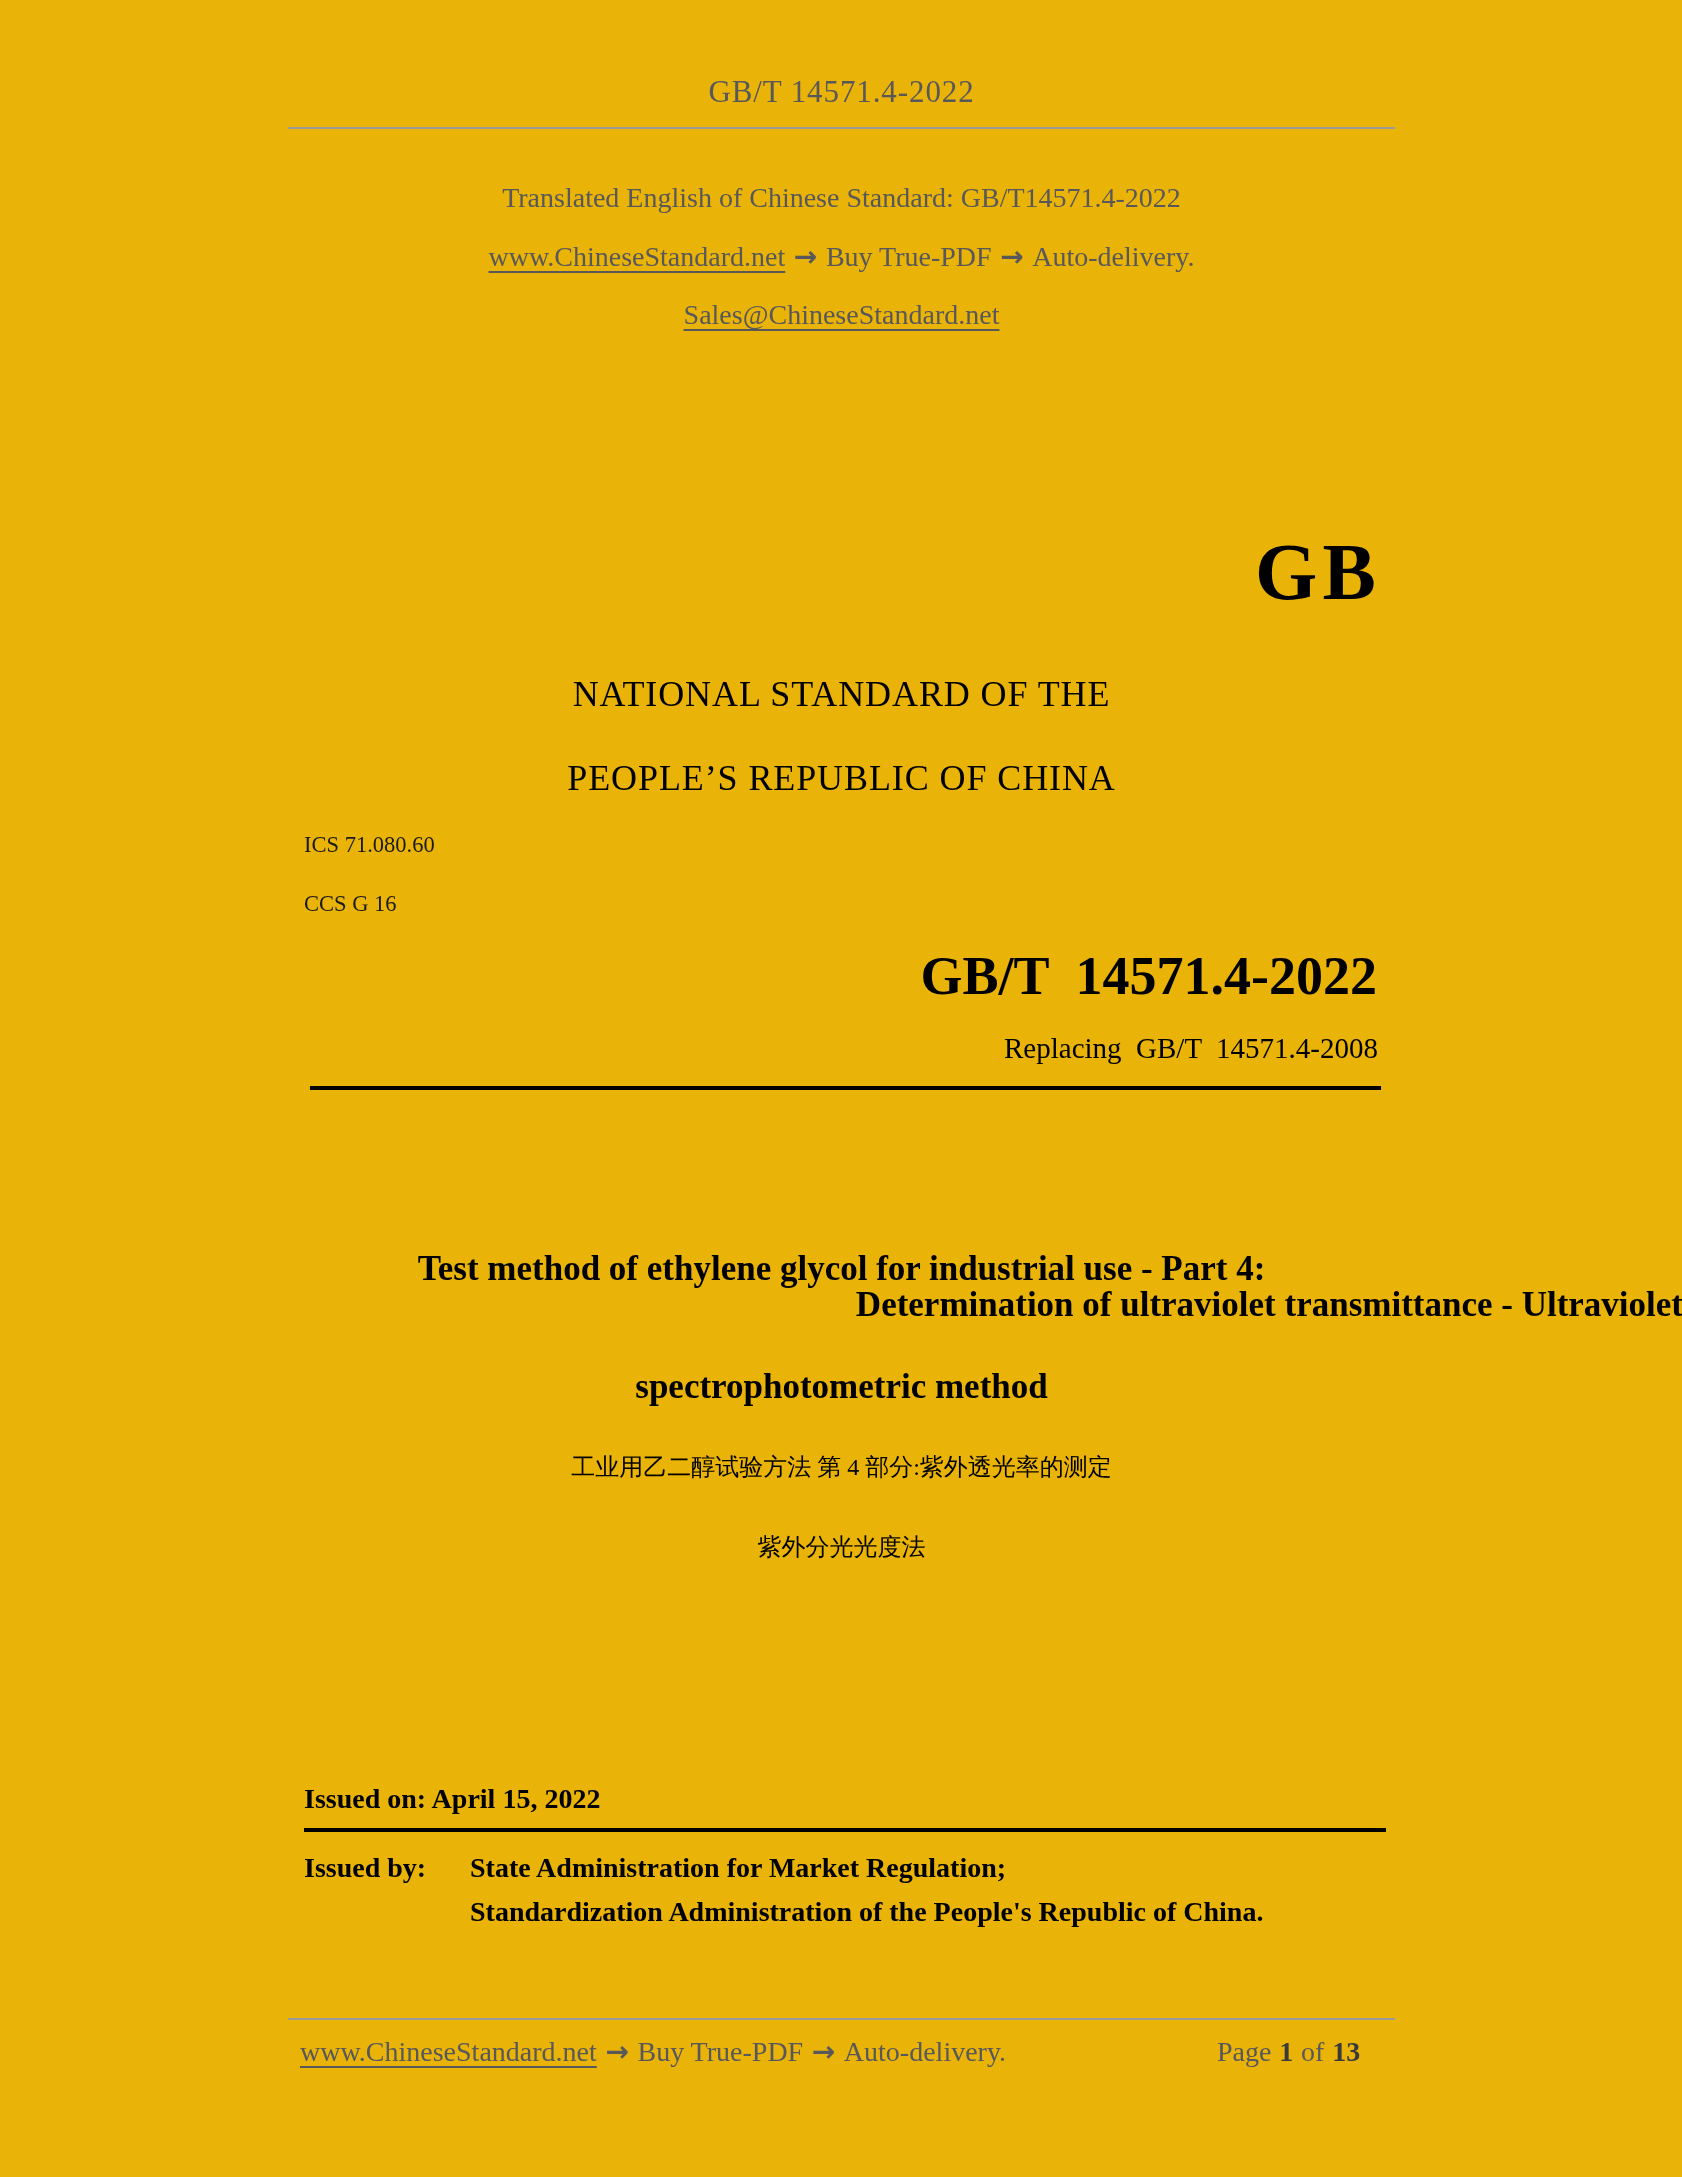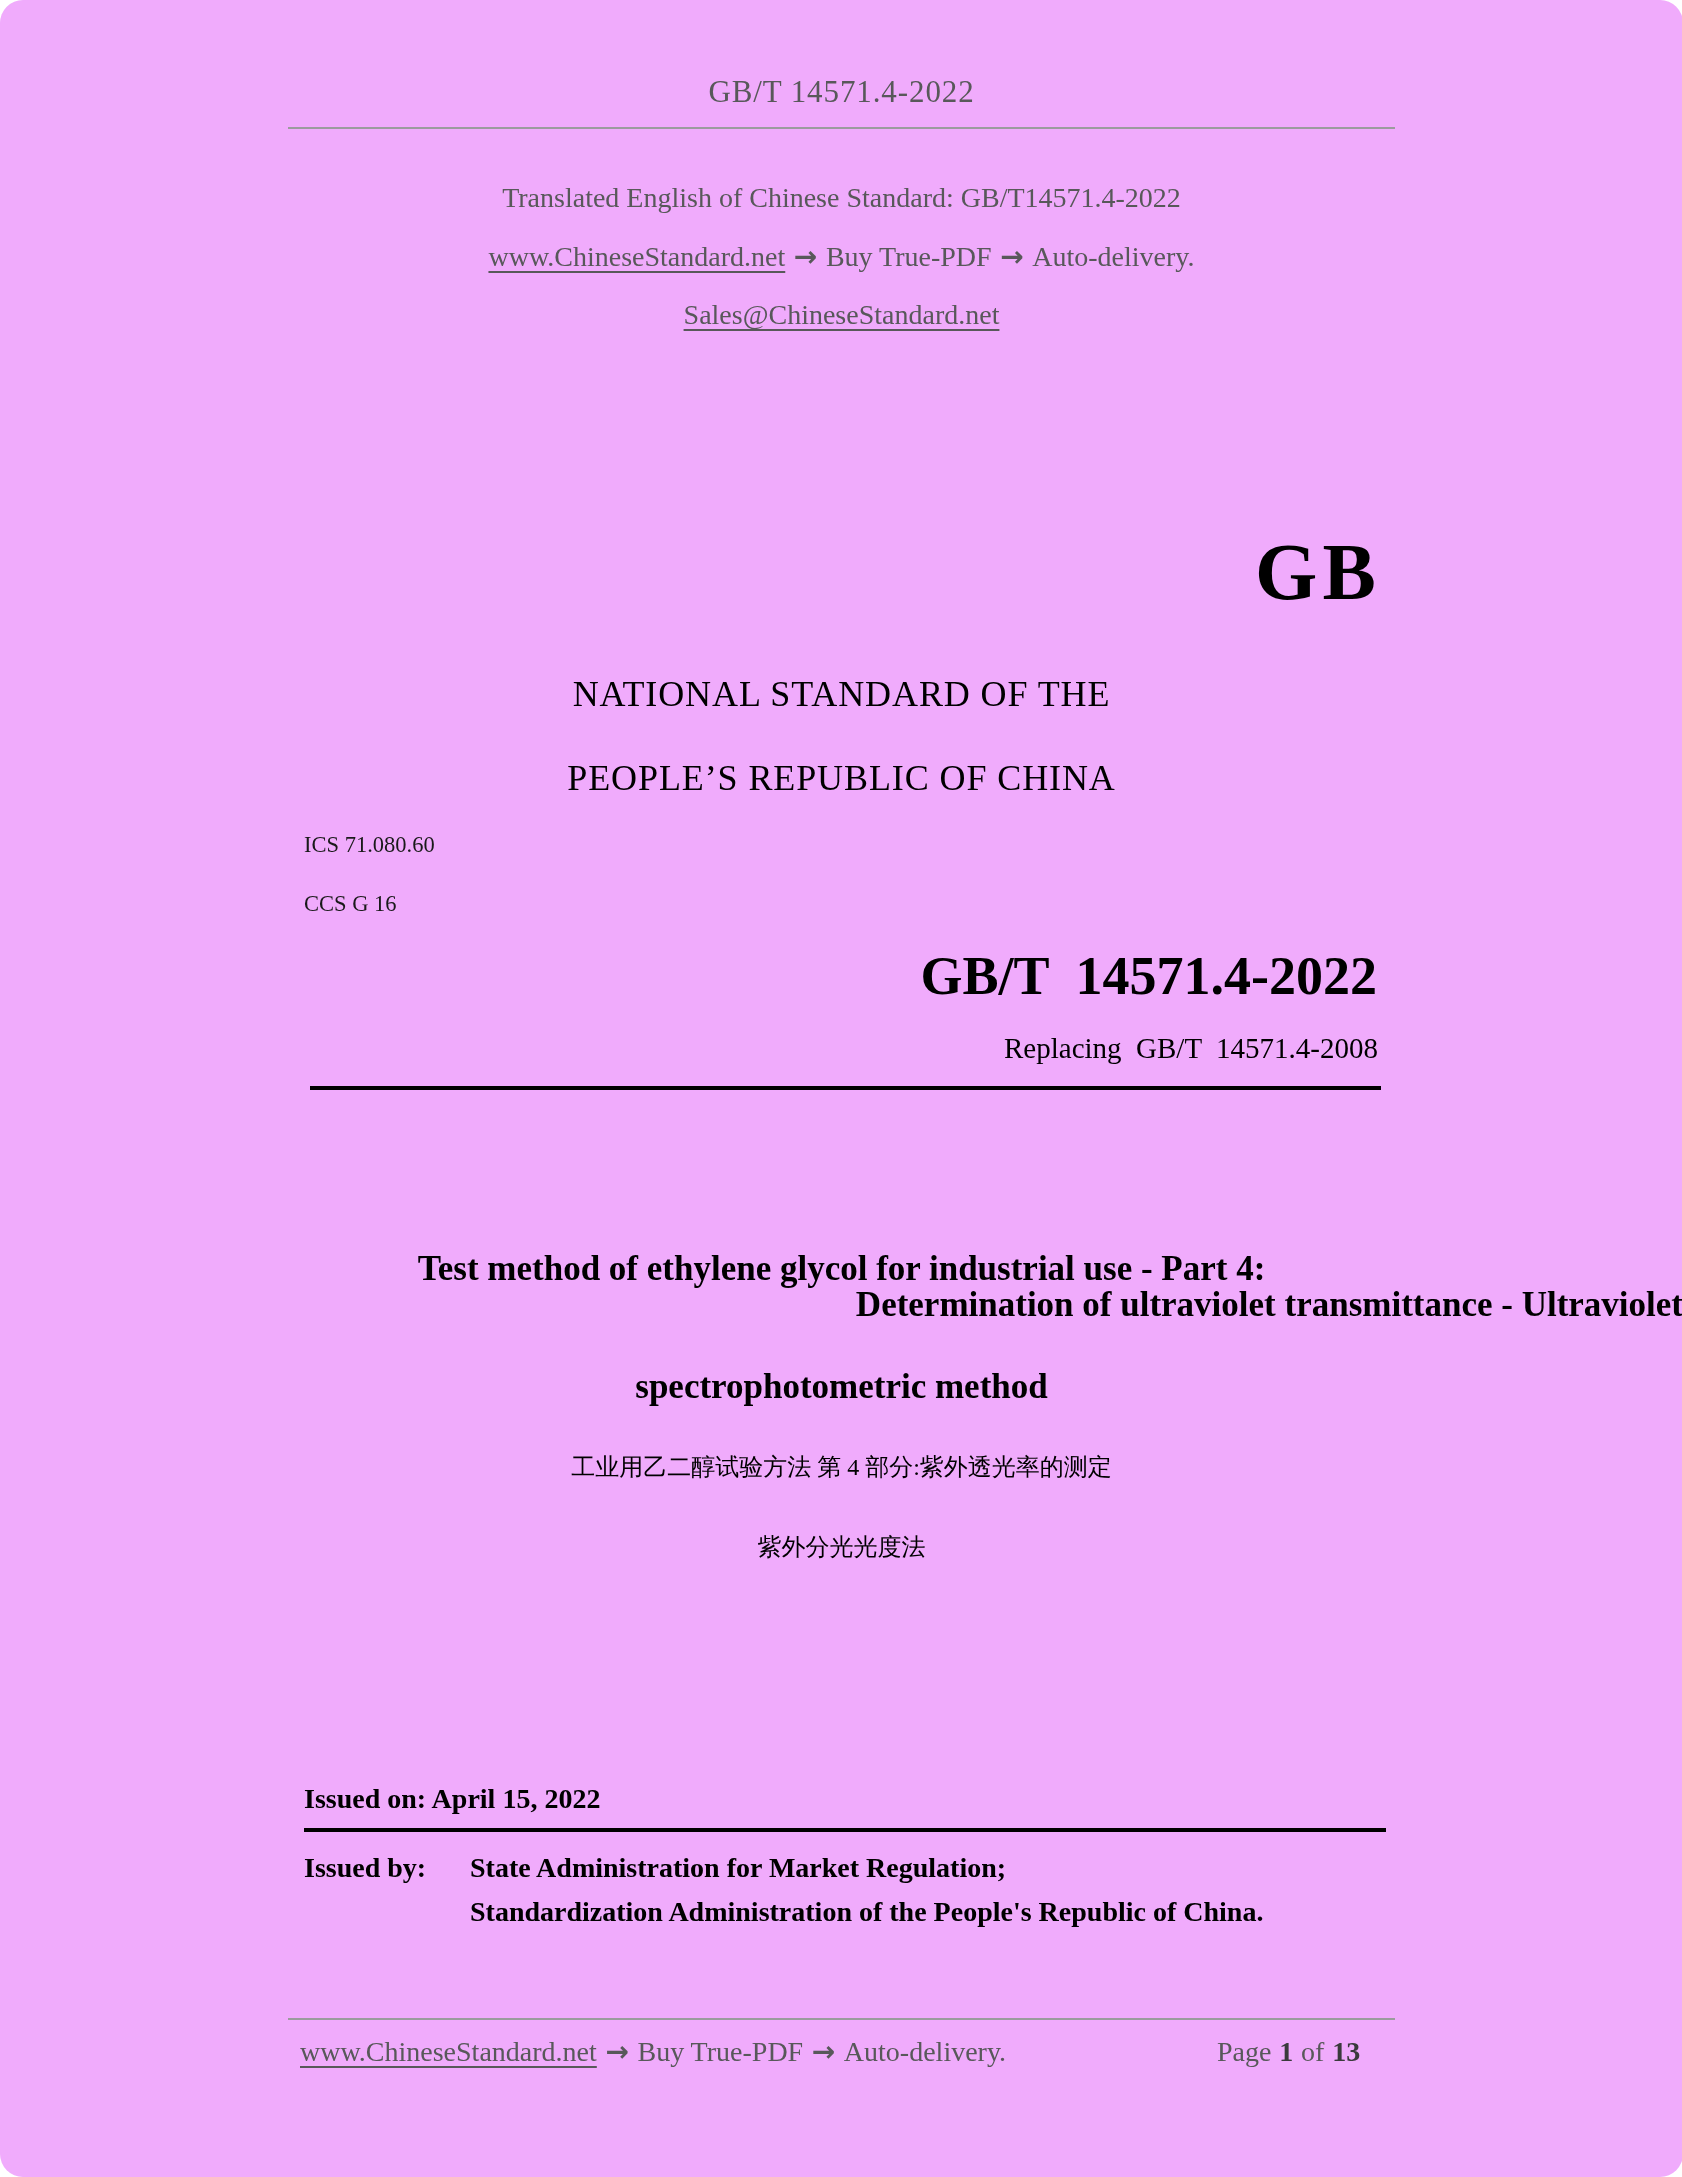--- a/index.html
+++ b/index.html
@@ -4,25 +4,24 @@
 <style>
   html, body {
     margin: 0;
     padding: 0;
     background: #ffffff;
   }
   .page {
     position: relative;
     width: 1683px;
     height: 2177px;
-    background: #f0abfc;
+    background: #eab308;
     font-family: "Liberation Serif", "DejaVu Serif", serif;
     color: #000000;
     overflow: hidden;
-    border-radius: 23px;
   }
   .abs { position: absolute; }
   .center { left: 0; width: 1683px; text-align: center; }
   .gray { color: #58585a; }
 
   
   .hdr-code {
     top: 74px;
     font-size: 31px;
     line-height: 35px;

